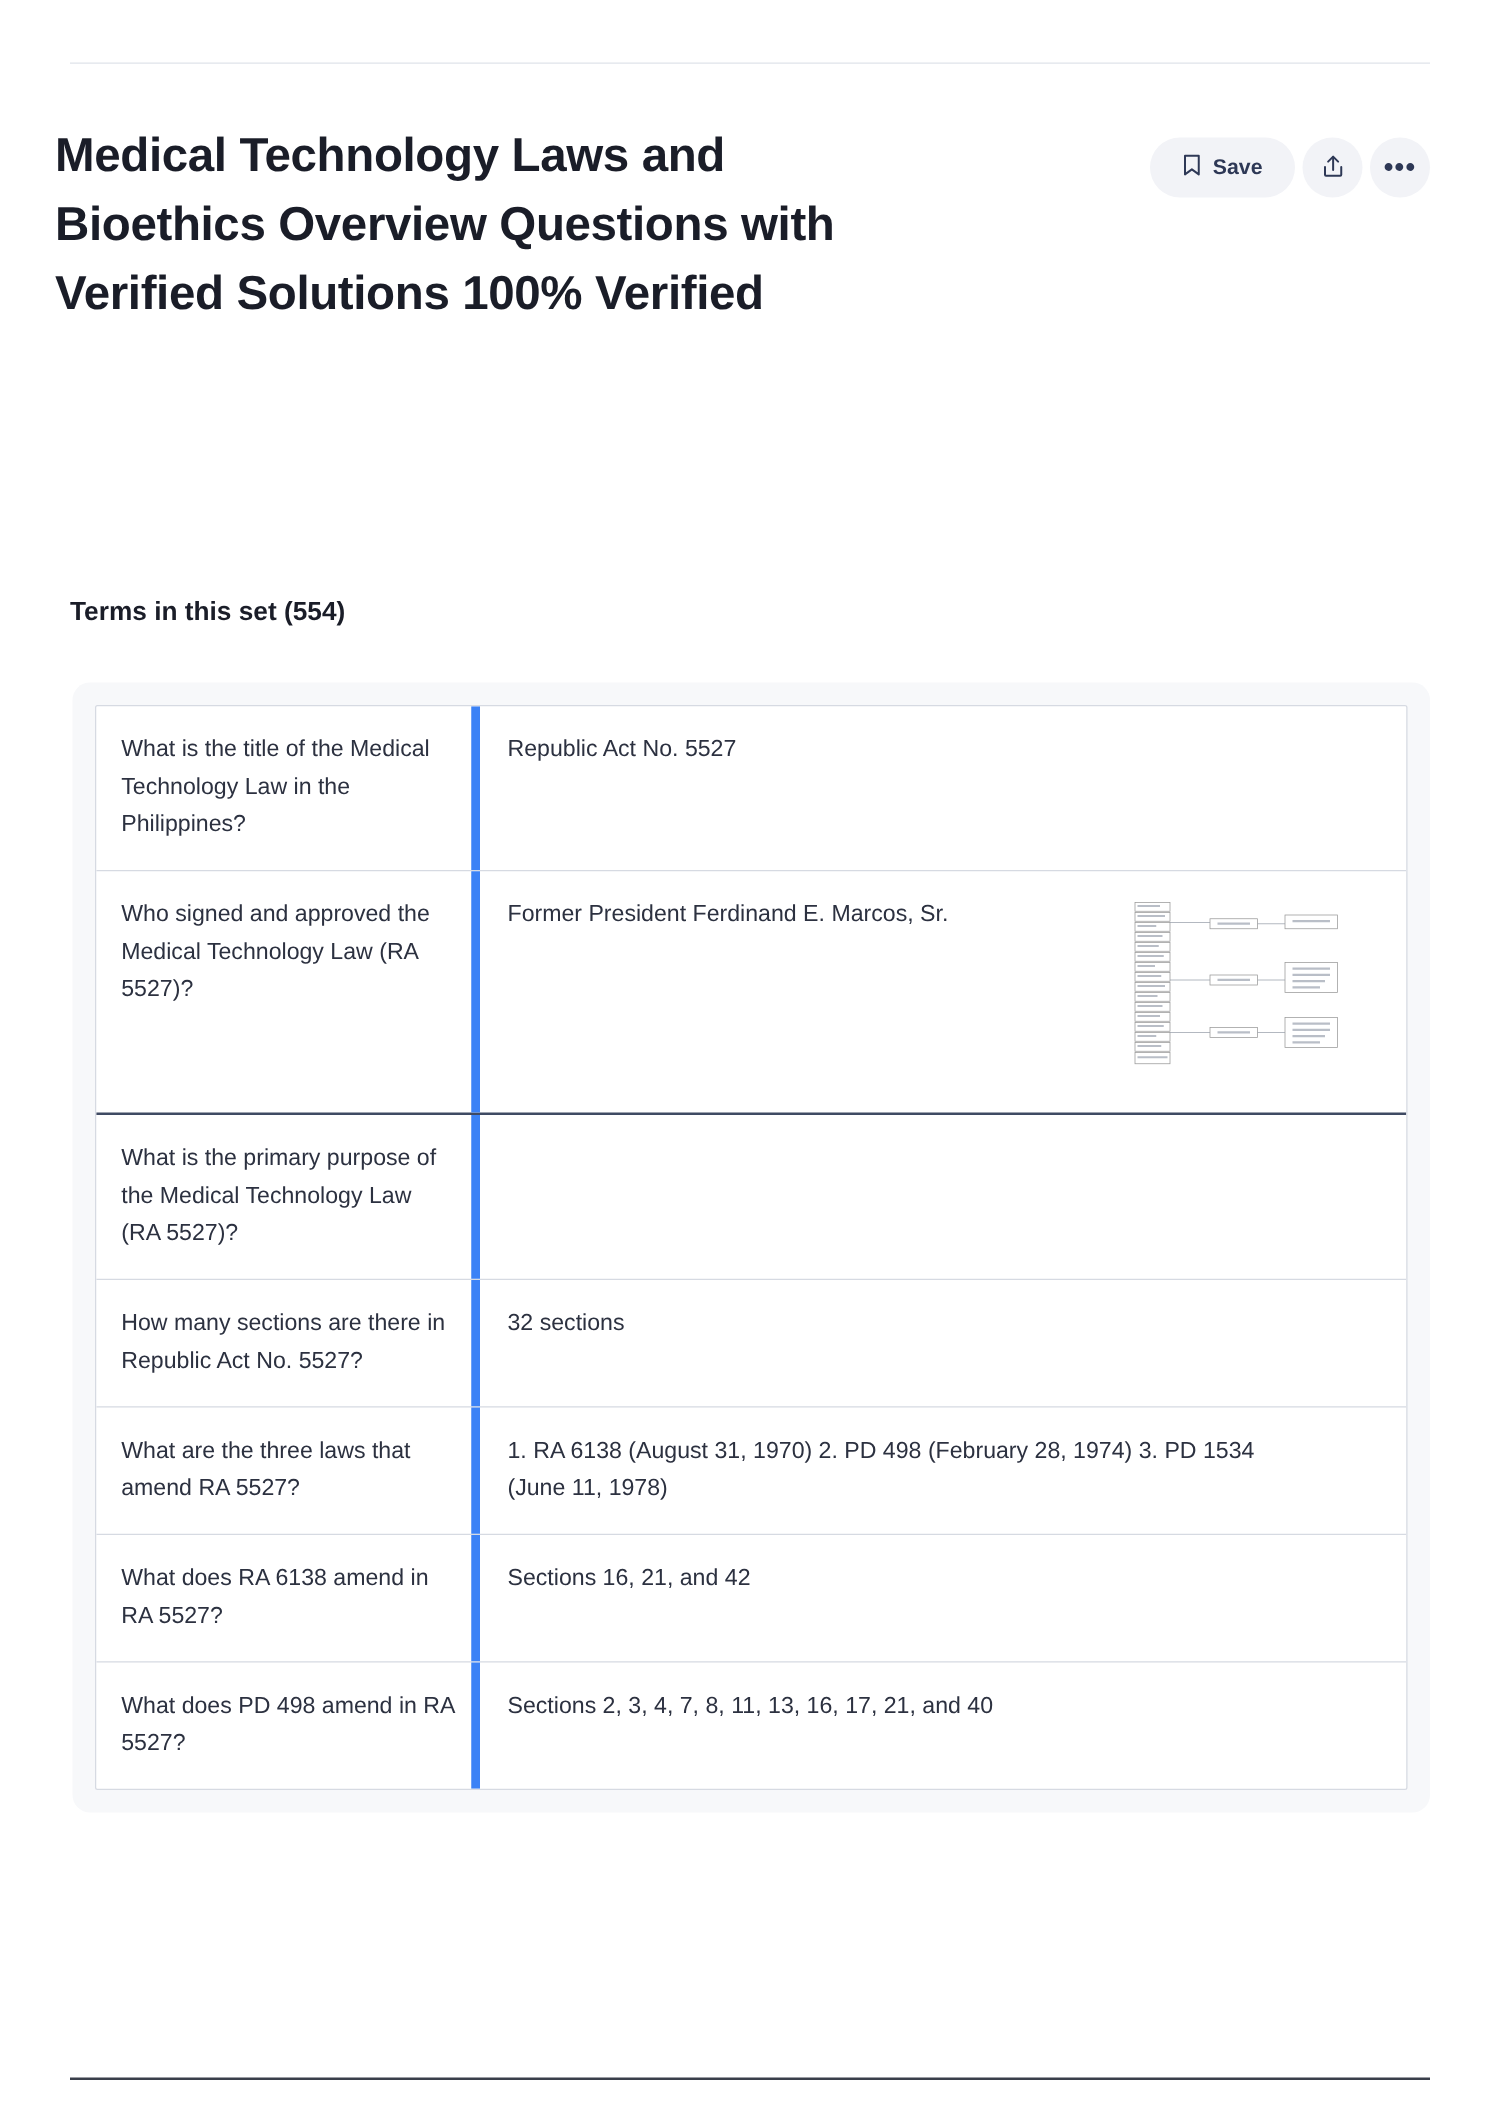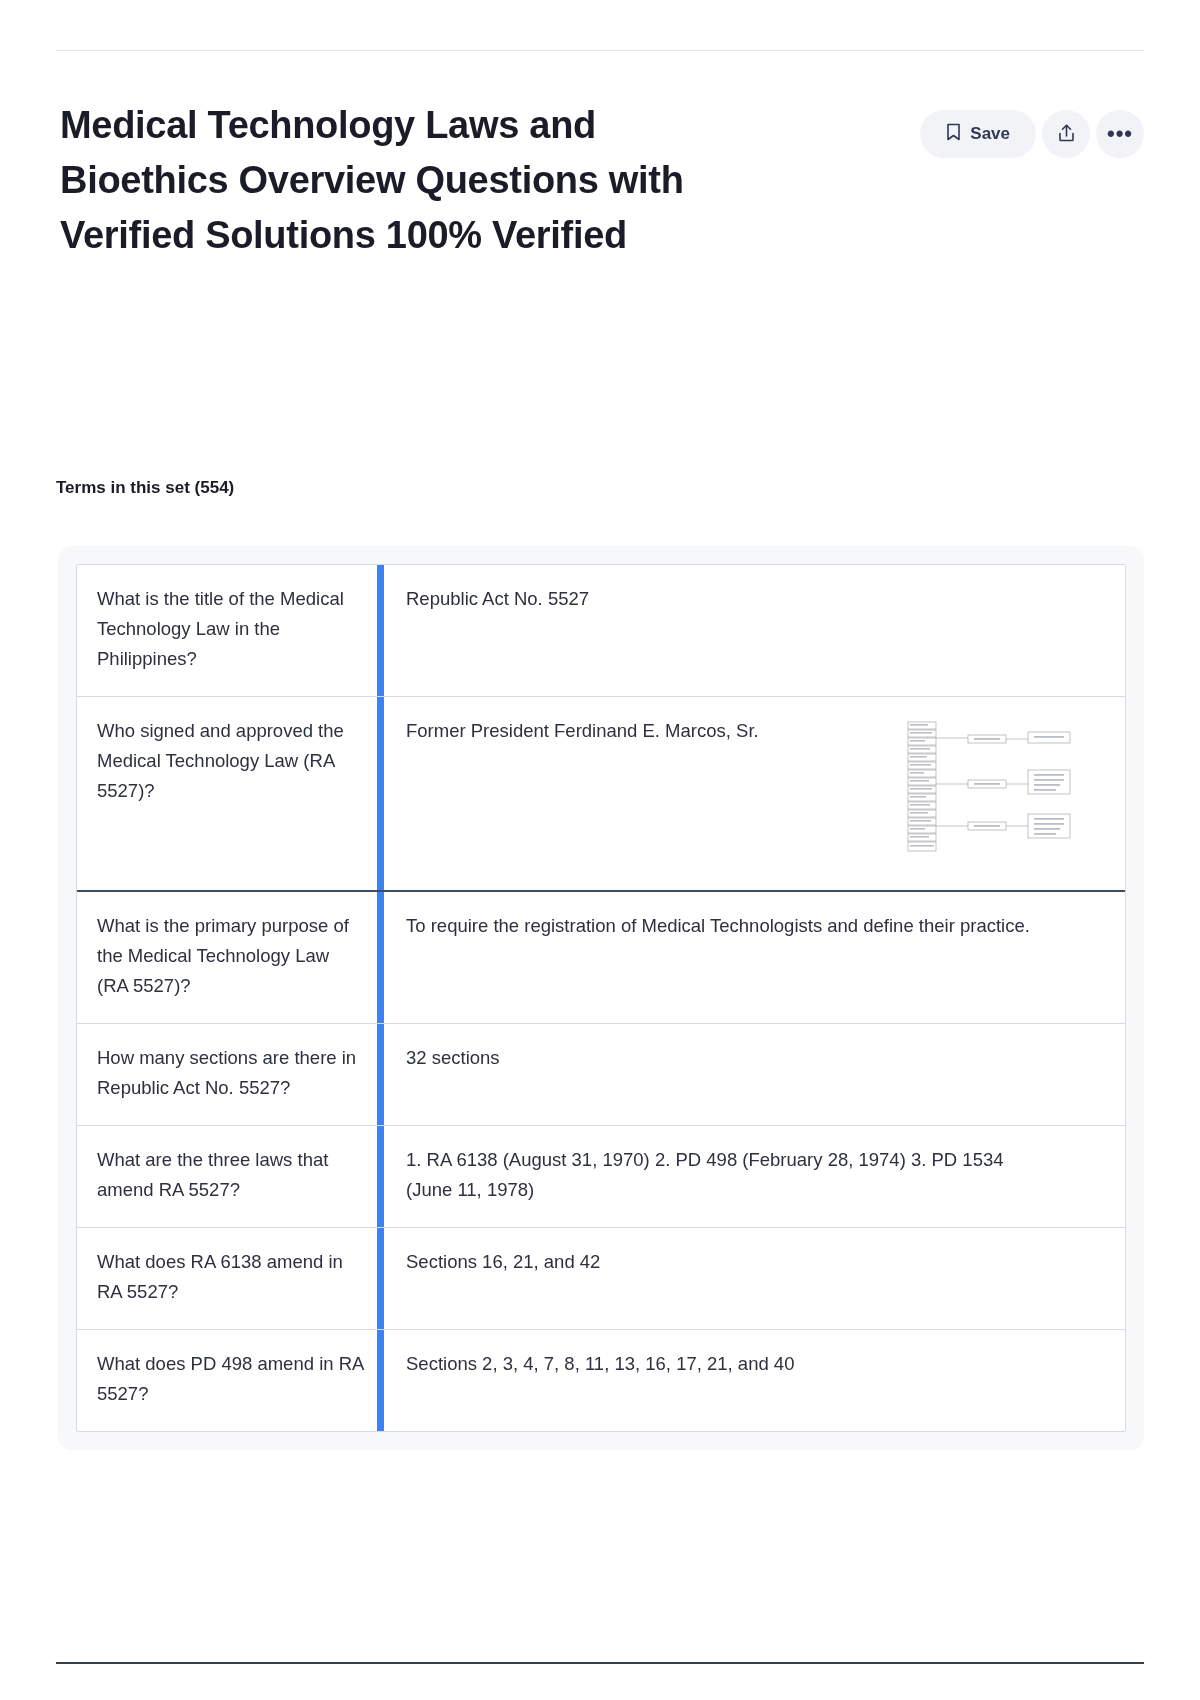--- a/index.html
+++ b/index.html
@@ -31,21 +31,21 @@
     position: absolute;
     left: 56px;
     right: 56px;
     bottom: 36px;
     height: 2px;
     background: #3a3f4b;
   }
 
   .header {
     position: absolute;
-    left: 60px;
+    left: 44px;
     top: 98px;
     right: 56px;
     display: flex;
     align-items: flex-start;
     justify-content: space-between;
   }
   .title {
     font-size: 38px;
     line-height: 1.45;
     font-weight: bold;
@@ -93,21 +93,21 @@
     line-height: 1;
     letter-spacing: 1px;
     font-weight: bold;
     color: #2e3856;
   }
 
   .terms-heading {
     position: absolute;
     left: 56px;
     top: 478px;
-    font-size: 17px;
+    font-size: 21px;
     font-weight: bold;
     color: #1a1d28;
   }
 
   .card {
     position: absolute;
     left: 58px;
     top: 546px;
     width: 1086px;
     background: #f7f8fa;
@@ -271,23 +271,20 @@
                 <rect x="128" y="110" width="26" height="1.8"></rect>
                 <rect x="128" y="115" width="22" height="1.8"></rect>
               </g>
             </svg>
           </div>
         </div>
       </div>
 
       <div class="row">
         <div class="cell-term">What is the primary purpose of the Medical Technology Law (RA 5527)?</div>
-        <div class="cell-def">
-          <div class="def-text">To require the registration of Medical Technologists and define their practice.</div>
-        </div>
       </div>
 
       <div class="row">
         <div class="cell-term">How many sections are there in Republic Act No. 5527?</div>
         <div class="cell-def">
           <div class="def-text">32 sections</div>
         </div>
       </div>
 
       <div class="row">

